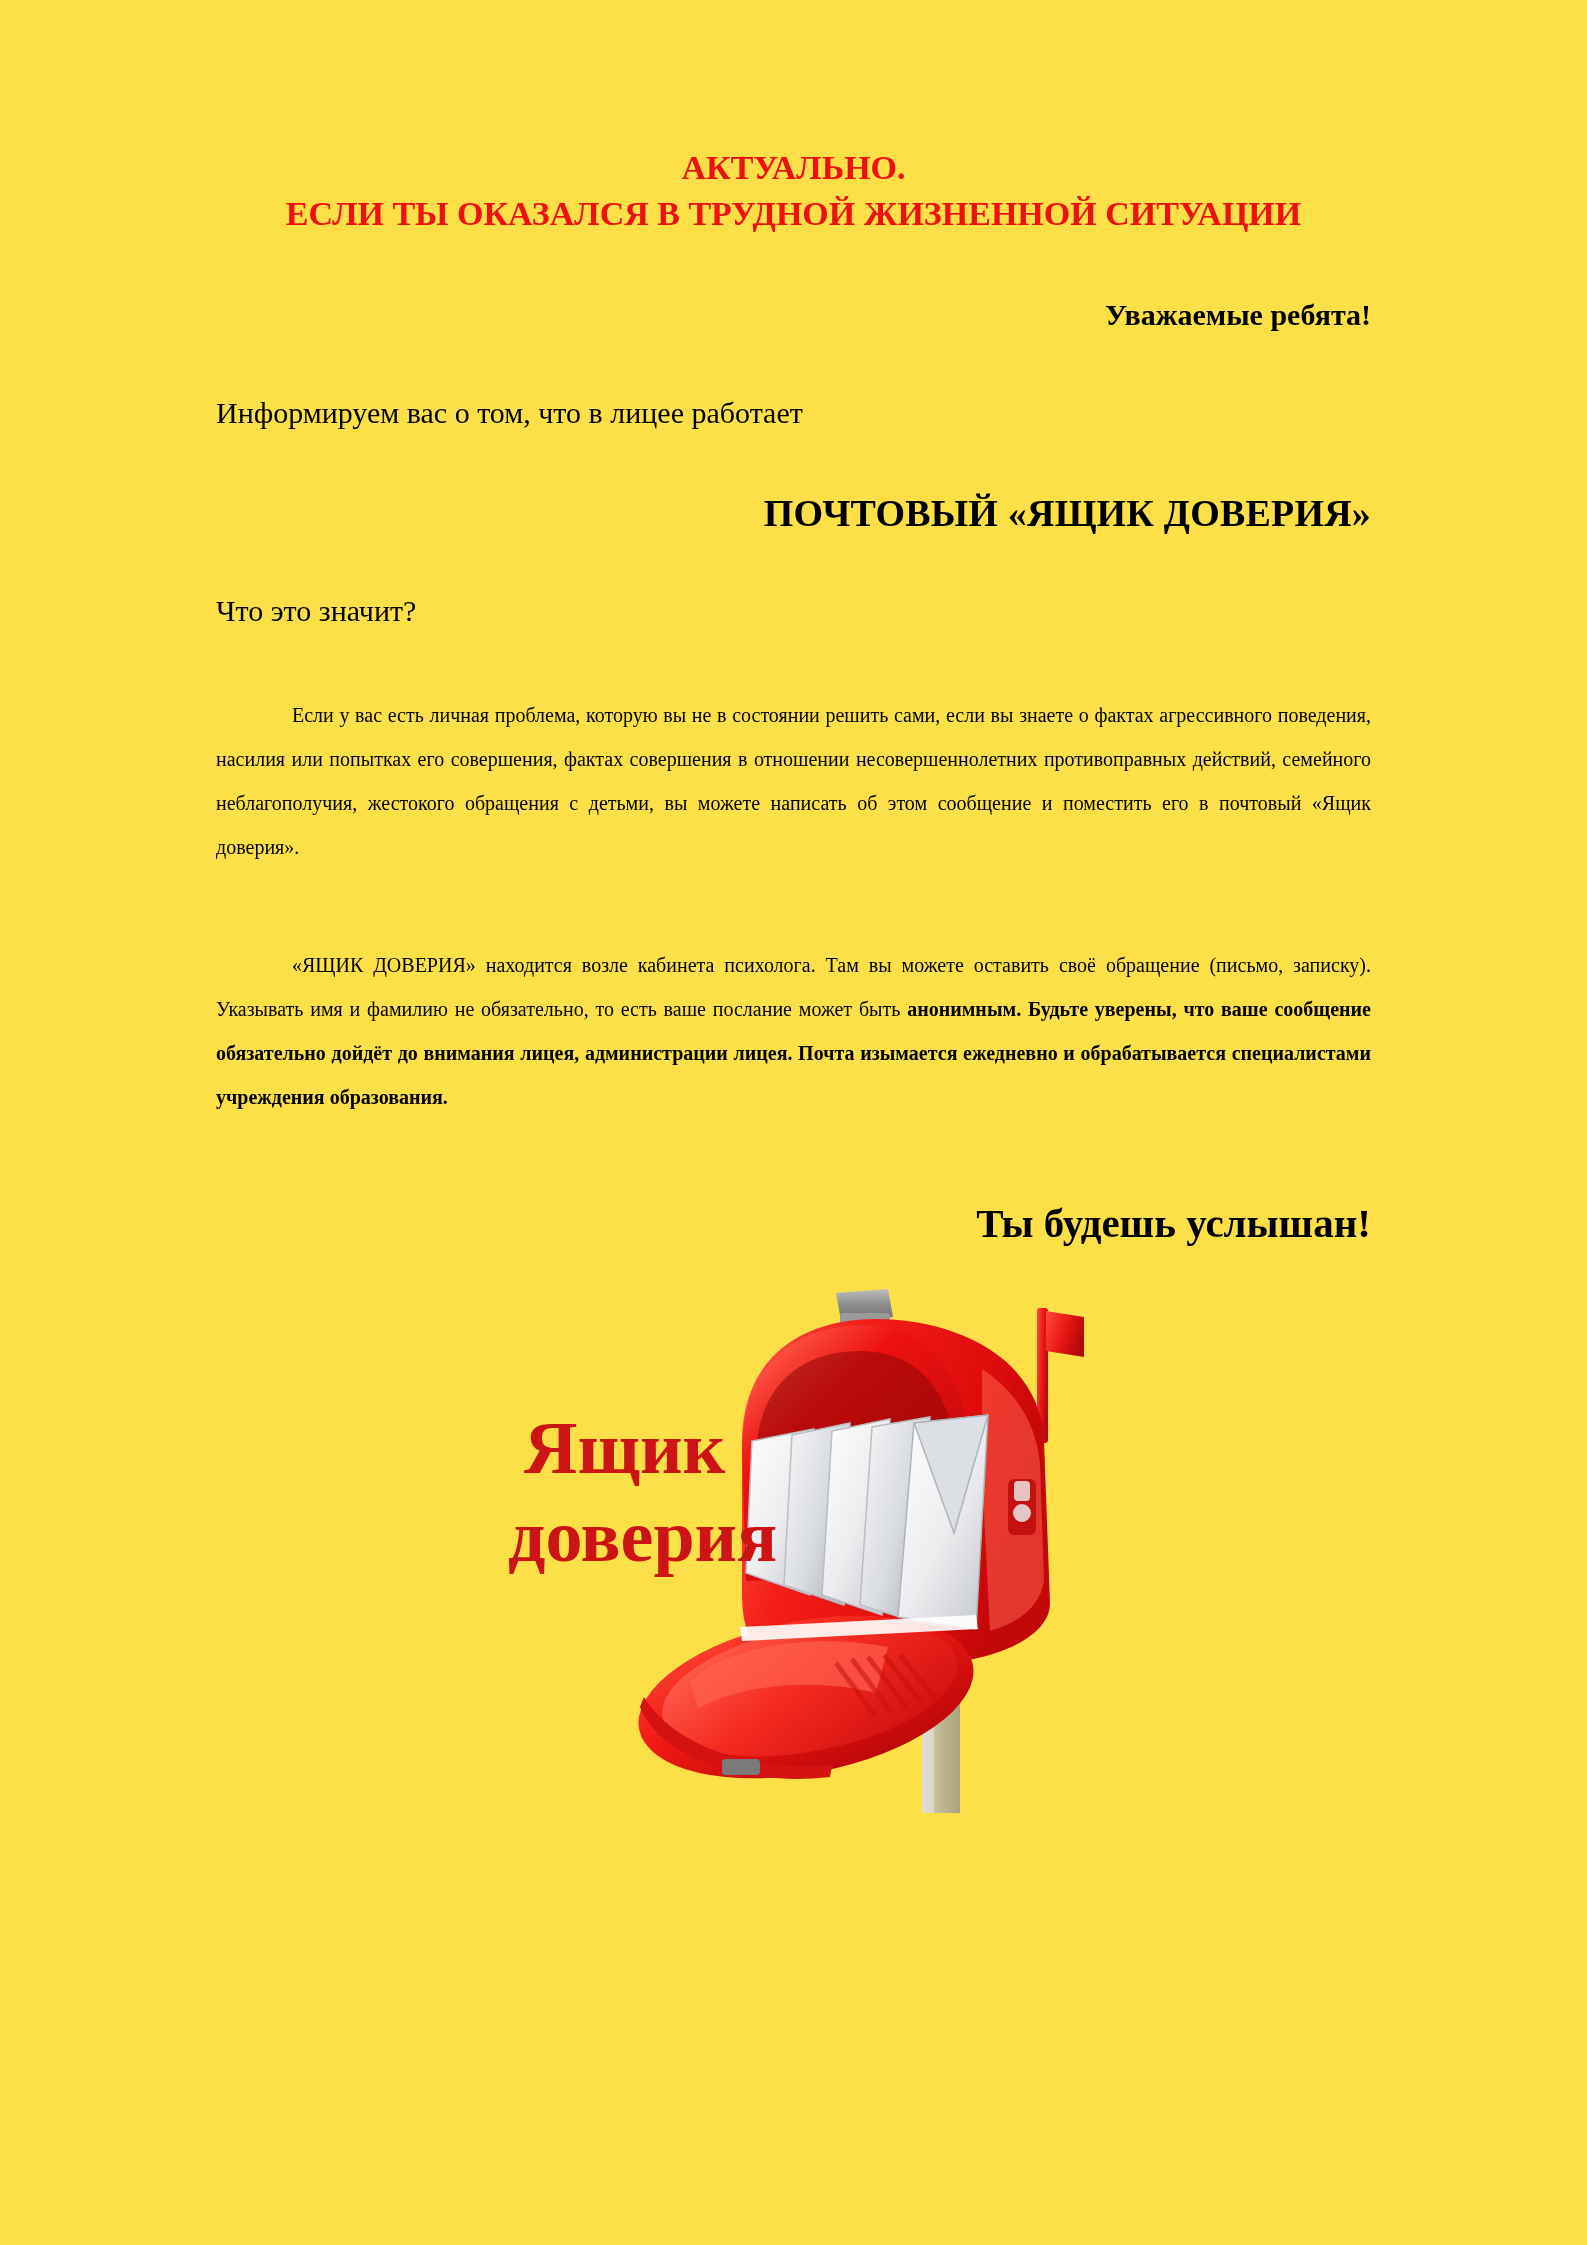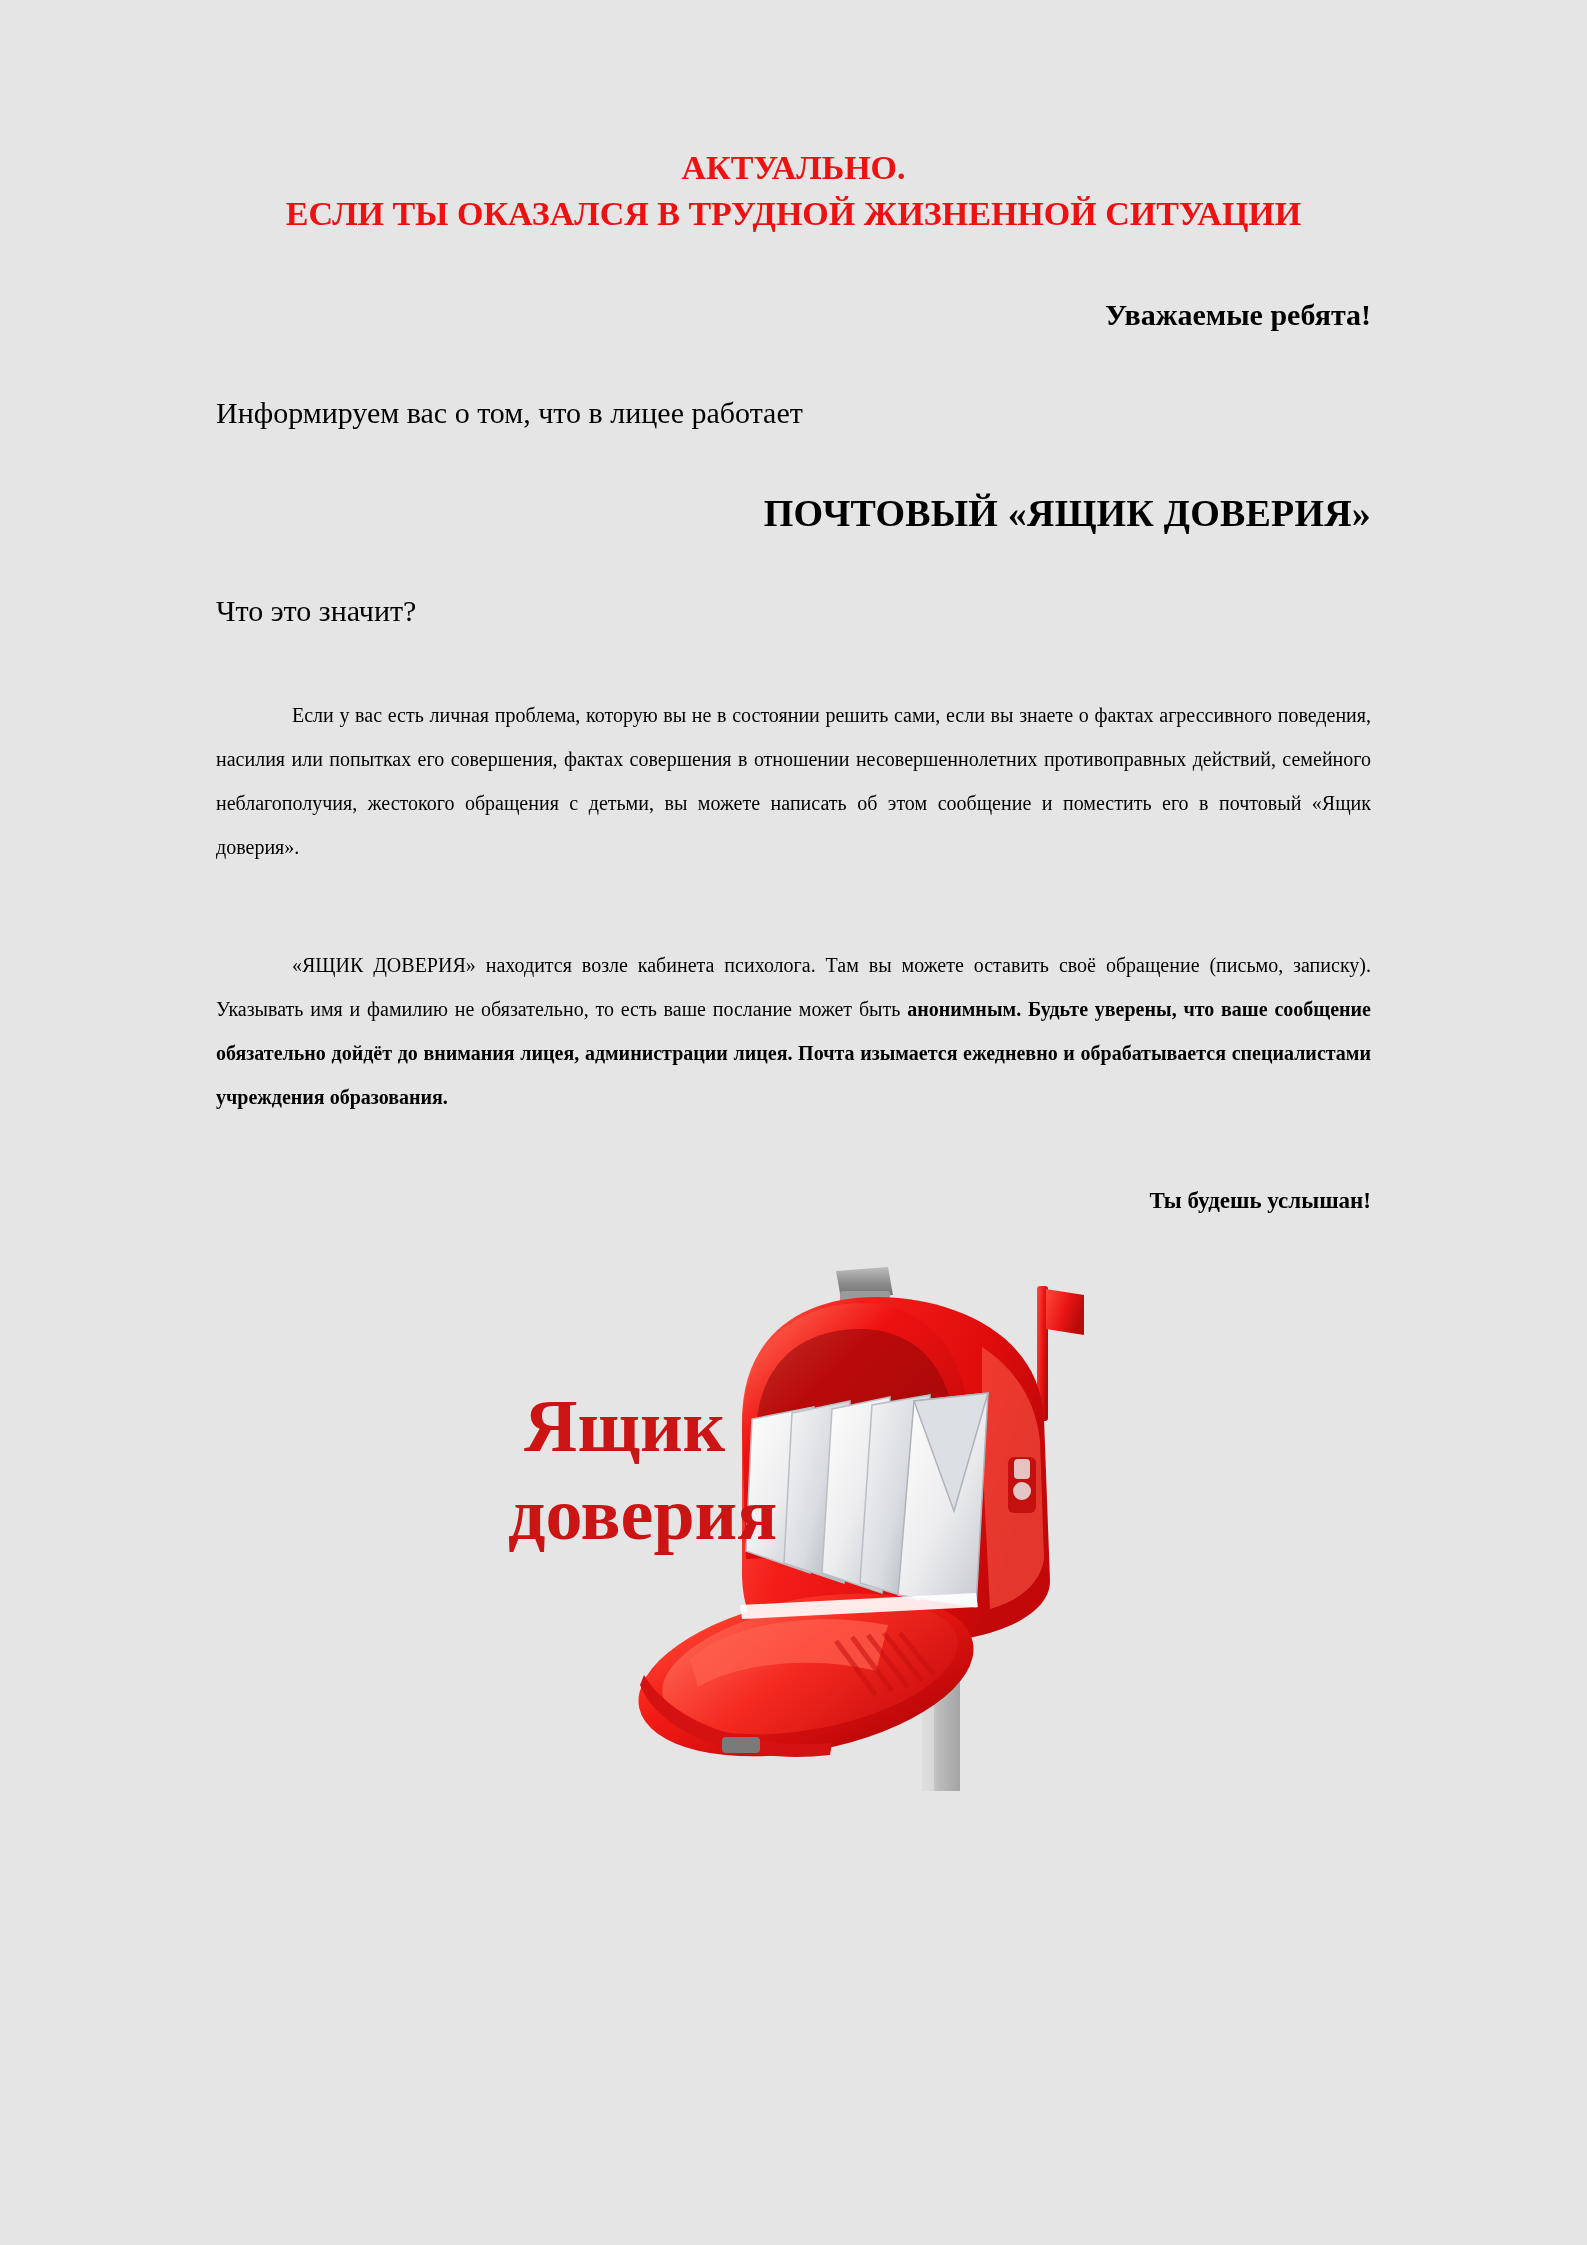--- a/index.html
+++ b/index.html
@@ -12,21 +12,21 @@
     height: 2245px;
     font-family: "Liberation Serif", "DejaVu Serif", serif;
     color: #000000;
     position: relative;
     overflow: hidden;
   }
   .page {
     position: relative;
     width: 1587px;
     height: 2245px;
-    background: #e5e5e5;
+    background: #fde047;
     box-sizing: border-box;
     padding: 0 216px;
   }
 
   
   .doc-title {
     color: #EE1111;
     font-weight: bold;
     font-size: 34px;
     line-height: 46px;
@@ -50,21 +50,21 @@
     text-align: left;
     font-weight: normal;
     font-size: 30px;
     line-height: 40px;
     margin: 0;
   }
   .h-greeting { margin-top: 58px; }
   .h-inform   { margin-top: 58px; }
   .h-mailbox  { margin-top: 60px; font-size: 38px; letter-spacing: 0.2px;}
   .h-what     { margin-top: 58px; }
-  .h-heard    { margin-top: 62px; font-size: 23px; }
+  .h-heard    { margin-top: 84px; font-size: 41px; }
 
   
   .body-par {
     text-align: justify;
     text-justify: inter-word;
     font-size: 20px;
     line-height: 44px;
     margin: 0;
     text-indent: 76px;
   }

